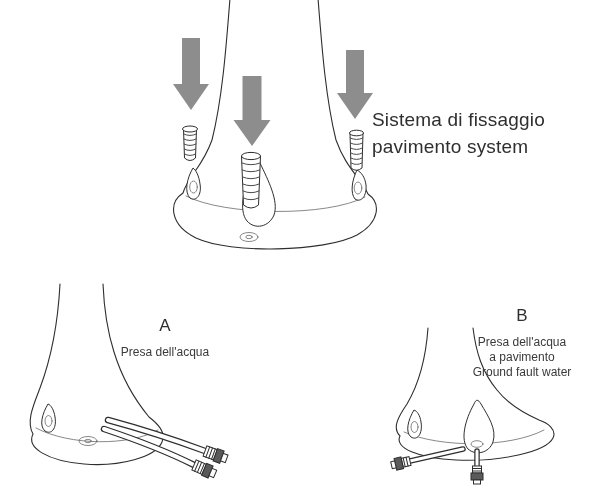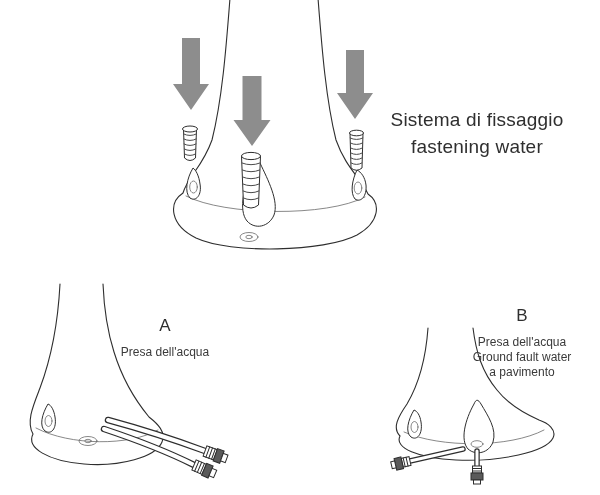--- a/index.html
+++ b/index.html
@@ -14,21 +14,21 @@
   .outl{fill:none;stroke:#2e2e2e;stroke-width:1.1;stroke-linecap:round;stroke-linejoin:round;}
   .part{fill:#ffffff;stroke:#2e2e2e;stroke-width:1;stroke-linejoin:round;}
   .thread{fill:none;stroke:#4a4a4a;stroke-width:1;stroke-linecap:round;}
   .hose-out{fill:none;stroke:#2e2e2e;stroke-width:6.5;stroke-linecap:round;}
   .hose-in{fill:none;stroke:#ffffff;stroke-width:4;stroke-linecap:round;}
   .pipe-out{fill:none;stroke:#2e2e2e;stroke-width:5.5;stroke-linecap:round;}
   .pipe-in{fill:none;stroke:#ffffff;stroke-width:3;stroke-linecap:round;}
   .fit{fill:#ffffff;stroke:#2e2e2e;stroke-width:1;}
   .nut{fill:#5a5a5a;stroke:#2e2e2e;stroke-width:1;}
   .title{
-    position:absolute;left:372px;top:106px;width:210px;text-align:center;
+    position:absolute;left:372px;top:106px;width:210px;
     font-size:19px;line-height:27px;color:#2f2f2f;letter-spacing:0.2px;
   }
   .label{position:absolute;text-align:center;color:#3a3a3a;}
   .label .letter{font-size:17px;margin-bottom:9px;color:#2f2f2f;}
   .label .cap{font-size:12px;line-height:15px;}
   .label-a{left:95px;top:316px;width:140px;}
   .label-b{left:452px;top:306px;width:140px;}
 </style>
 </head>
 <body>
@@ -135,28 +135,28 @@
         <rect class="fit" x="0" y="-4.5" width="7" height="9"></rect>
         <path class="ln" d="M 2.5 -4.5 L 2.5 4.5 M 5 -4.5 L 5 4.5"></path>
         <rect class="nut" x="7" y="-6" width="7" height="12"></rect>
         <rect class="fit" x="14" y="-3.5" width="4" height="7"></rect>
       </g>
     </g>
   </svg>
 
   <div class="title">
     <div>Sistema di fissaggio</div>
-    <div>fastening water</div>
+    <div>pavimento system</div>
   </div>
 
   <div class="label label-a">
     <div class="letter">A</div>
     <div class="cap">Presa dell'acqua</div>
   </div>
 
   <div class="label label-b">
     <div class="letter">B</div>
     <div class="cap">Presa dell'acqua</div>
+    <div class="cap">a pavimento</div>
     <div class="cap">Ground fault water</div>
-    <div class="cap">a pavimento</div>
   </div>
 
 </div>
 
 </body></html>

